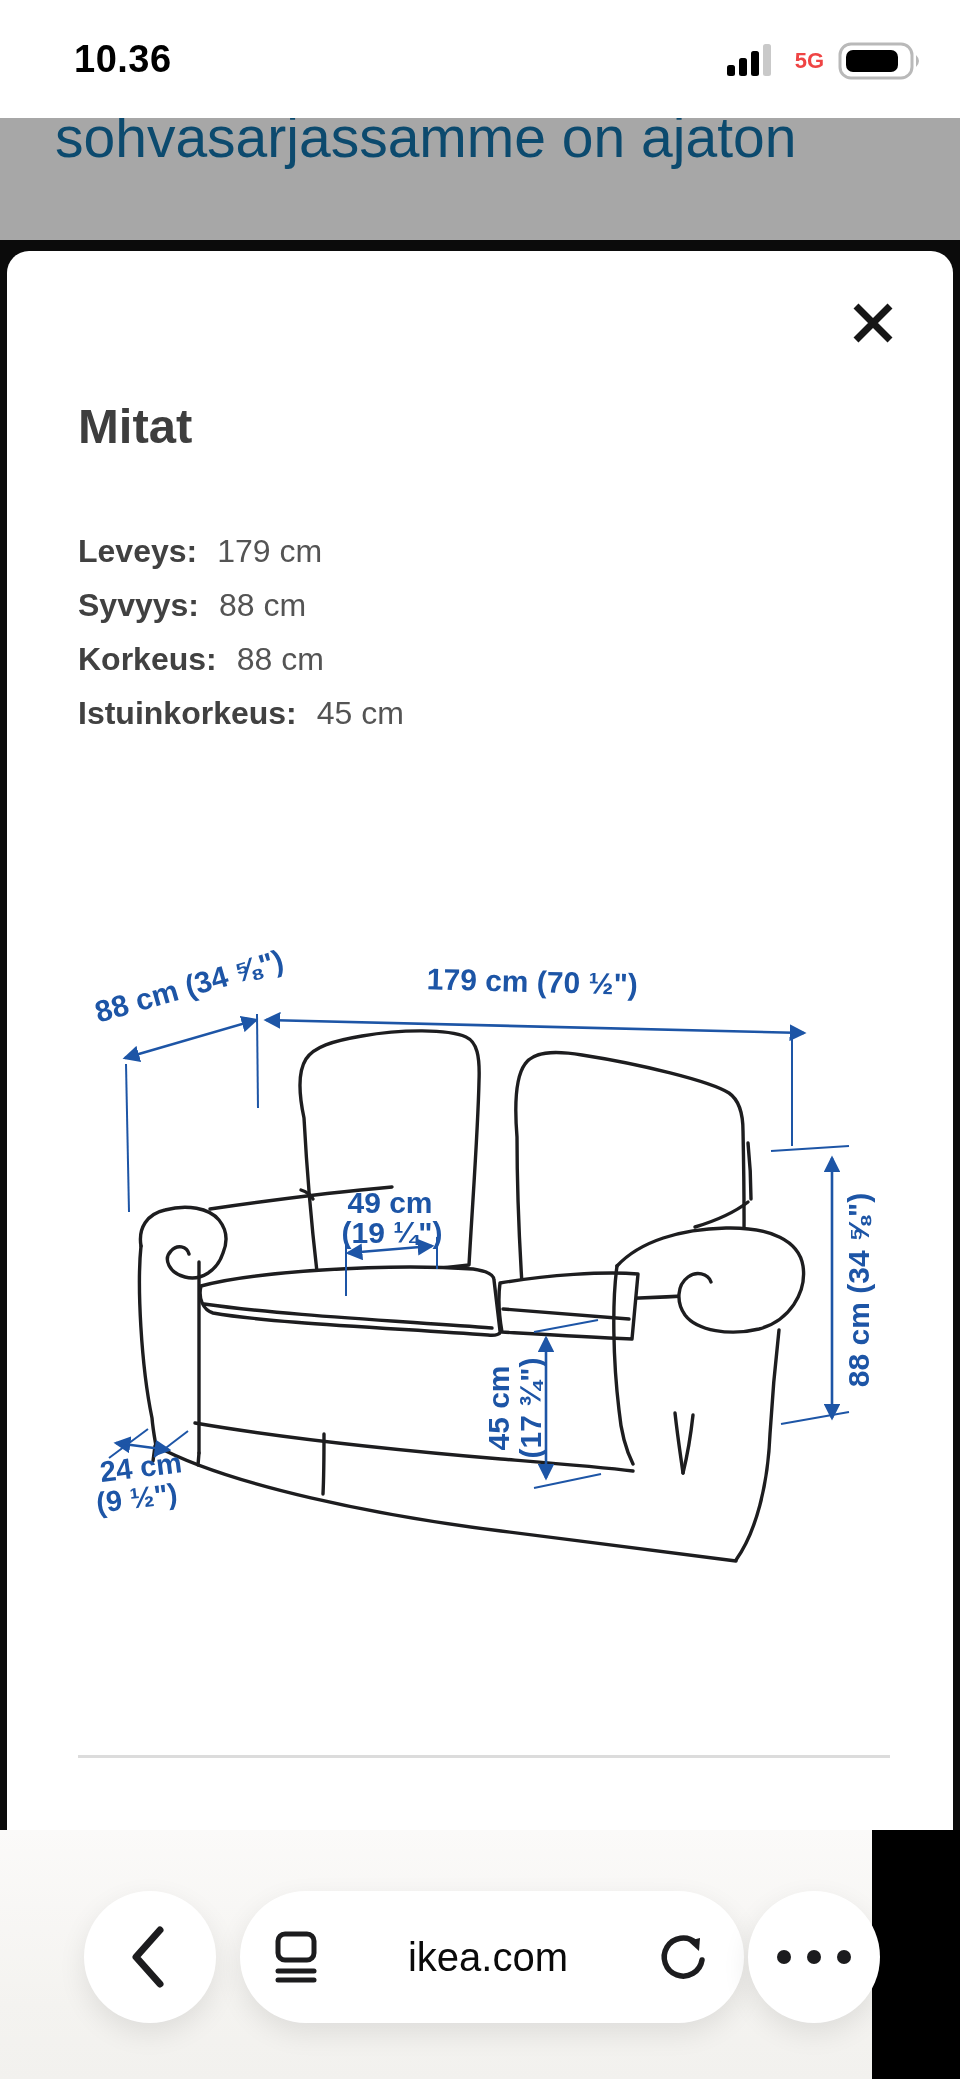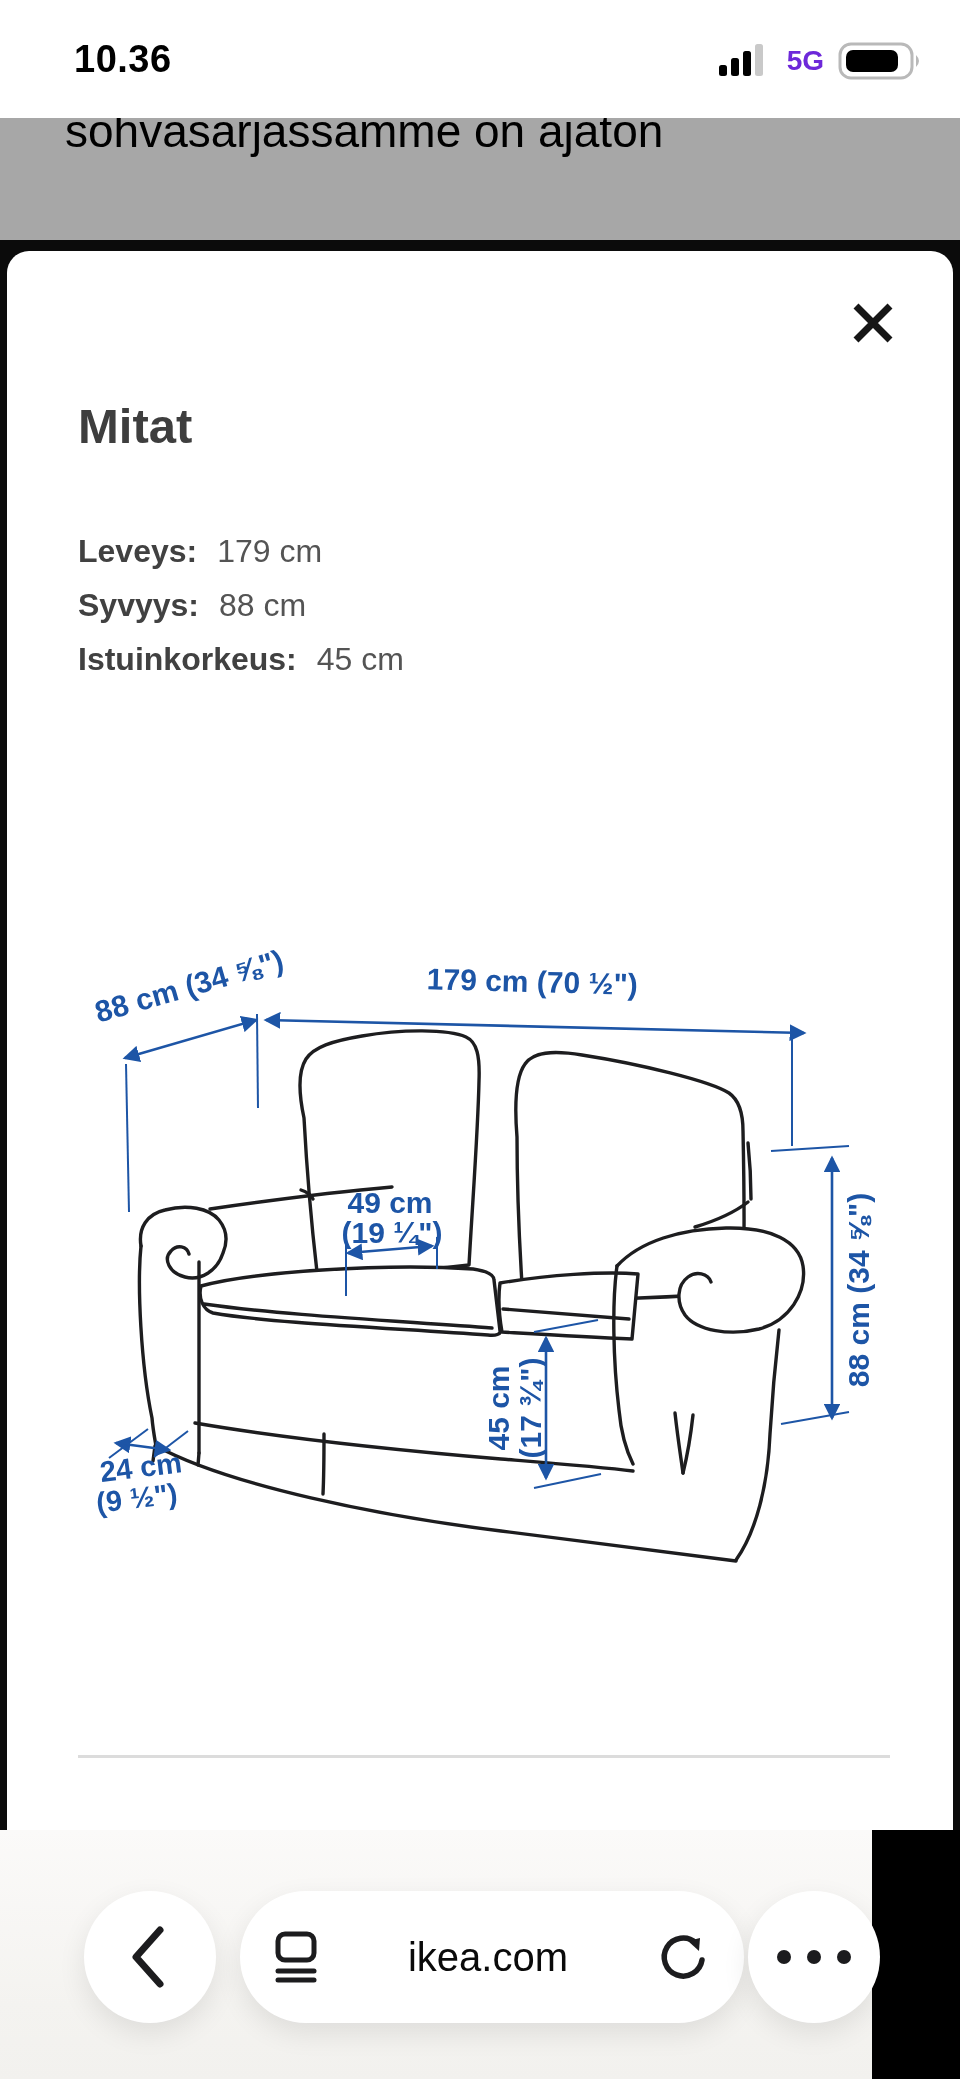--- a/index.html
+++ b/index.html
@@ -3,25 +3,25 @@
 <meta charset="utf-8">
 <style>
   html,body{margin:0;padding:0;background:#444;}
   .screen{position:relative;width:960px;height:2079px;background:#000;overflow:hidden;
           font-family:"Liberation Sans",sans-serif;margin:0 auto;}
 
   
   .statusbar{position:absolute;top:0;left:0;width:960px;height:118px;background:#ffffff;}
   .time{position:absolute;left:74px;top:38px;font-size:38px;font-weight:700;color:#000;letter-spacing:.5px;}
   .sb-icons{position:absolute;right:36px;top:40px;display:flex;align-items:center;gap:14px;}
-  .net-label{font-size:28px;font-weight:600;color:#6d28d9;}
+  .net-label{font-size:22px;font-weight:600;color:#ef4444;}
 
   
   .dim-strip{position:absolute;top:118px;left:0;width:960px;height:128px;background:#a7a7a7;overflow:hidden;}
-  .dim-text{position:absolute;left:65px;color:#000000;font-size:46px;white-space:nowrap;}
+  .dim-text{position:absolute;left:55px;color:#0c4a6e;font-size:57px;white-space:nowrap;}
   .dim-line1{top:-14px;}
   .dim-line2{top:52px;}
 
   
   .backdrop{position:absolute;top:240px;left:0;width:960px;height:1590px;background:#0b0b0b;}
   .sheet{position:absolute;top:251px;left:7px;width:946px;height:1579px;background:#ffffff;
          border-radius:22px 22px 0 0;}
   .close-btn{position:absolute;top:292px;left:838px;width:70px;height:70px;cursor:pointer;}
   .sheet-title{position:absolute;left:78px;top:398px;font-size:49px;font-weight:700;color:#3e3e3e;}
   .dims{position:absolute;left:78px;top:524px;font-size:32px;color:#4a4a4a;}
@@ -79,20 +79,23 @@
   </div>
 
   <div class="sheet-title">Mitat</div>
 
   <div class="dims">
     <div class="row">
       <span class="lbl">Leveys:</span><span class="val">179 cm</span>
     </div>
     <div class="row">
       <span class="lbl">Syvyys:</span><span class="val">88 cm</span>
+    </div>
+    <div class="row">
+      <span class="lbl">Korkeus:</span><span class="val">88 cm</span>
     </div>
     <div class="row">
       <span class="lbl">Istuinkorkeus:</span><span class="val">45 cm</span>
     </div>
   </div>
 
   <div class="figure">
     <svg width="880" height="660" viewBox="0 0 880 660" style="overflow:visible">
       <defs>
         <marker id="arr" viewBox="0 0 10 10" refX="8.5" refY="5" markerWidth="6.5" markerHeight="6.5" orient="auto-start-reverse">

